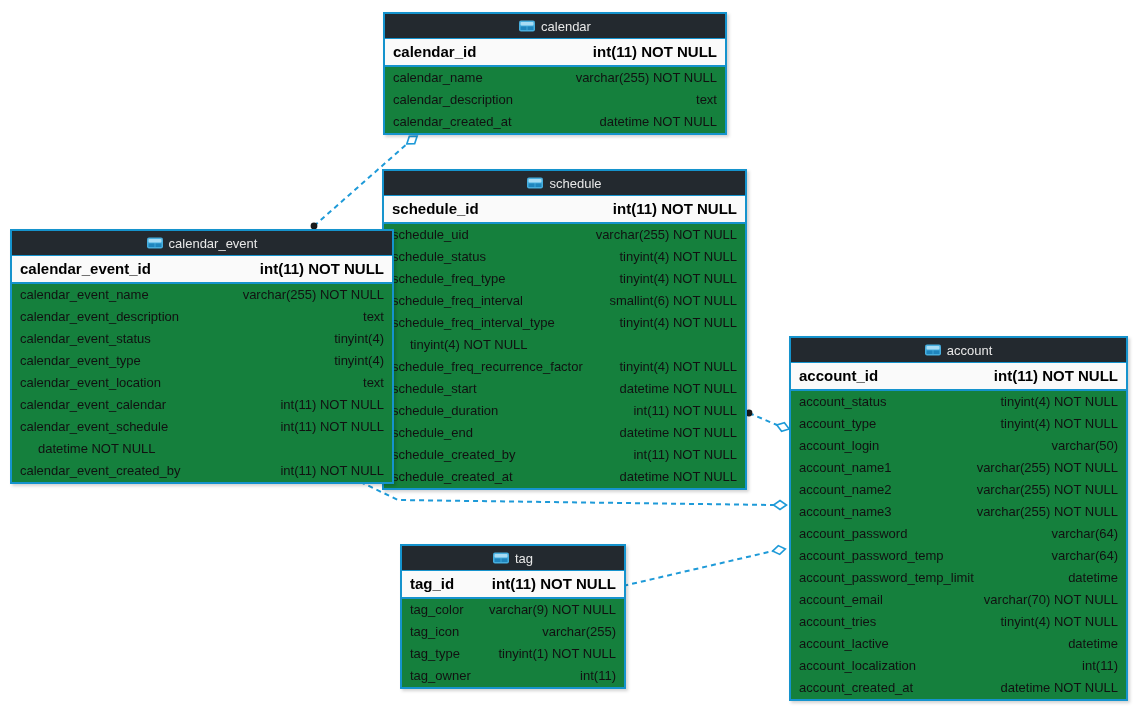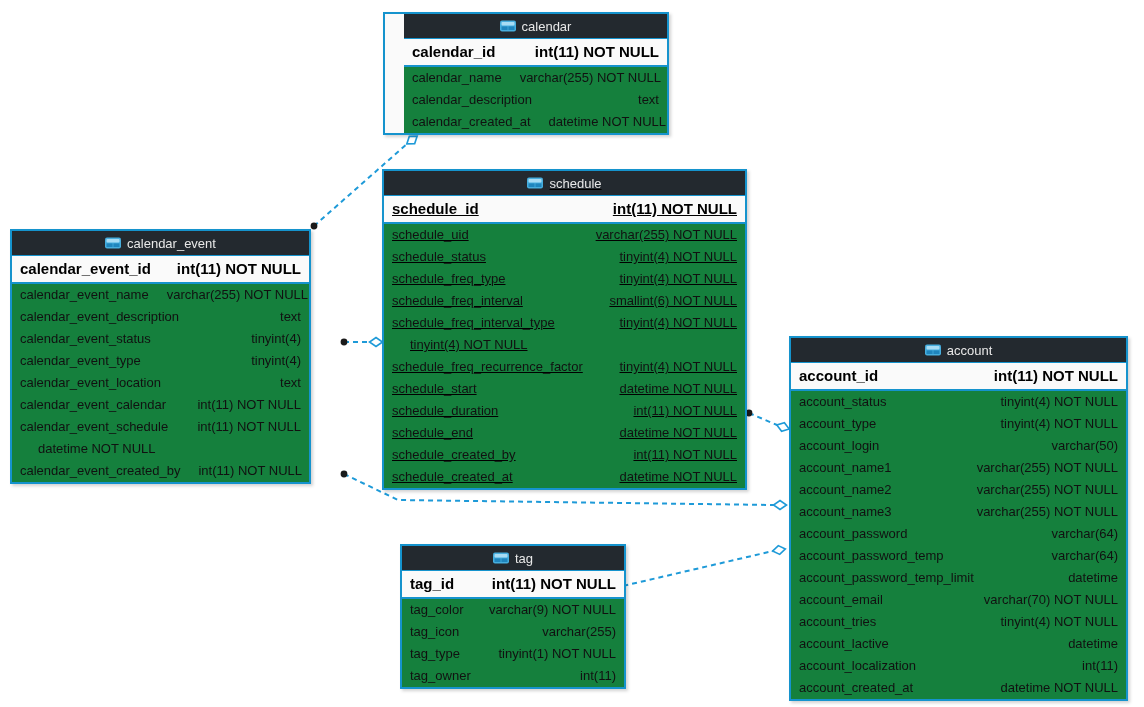--- a/index.html
+++ b/index.html
@@ -60,21 +60,21 @@
         <polygon points="786.5,505.0 780.0,509.5 773.5,505.0 780.0,500.5" fill="#ffffff" stroke="#1e9ad8" stroke-width="1.6"></polygon>
         <circle cx="344" cy="474" r="3.4" fill="#1a1a1a"></circle>
       </g>
       <g>
         <path d="M597,592 L773,551 L779,550" fill="none" stroke="#1e9ad8" stroke-width="2" stroke-dasharray="5,4"></path>
         <polygon points="785.4,548.9 779.7,554.4 772.6,551.1 778.3,545.6" fill="#ffffff" stroke="#1e9ad8" stroke-width="1.6"></polygon>
         <circle cx="597" cy="592" r="3.4" fill="#1a1a1a"></circle>
       </g>
     </svg>
 
-  <div class="db-table" style="left:383px; top:12px; width:286px;padding-left:19px;">
+  <div class="db-table" style="left:383px; top:12px; width:344px;">
     <div class="db-header">
       <span class="tbl-icon">
           <svg width="16" height="12" viewBox="0 0 16 12">
             <rect x="0" y="0.5" width="16" height="11" rx="2" fill="#47aede"></rect>
             <rect x="1.5" y="2" width="13" height="3.4" rx="0.8" fill="#a8dcf4"></rect>
             <rect x="1.5" y="6.4" width="6.1" height="3.6" fill="#1f85bd"></rect>
             <rect x="8.4" y="6.4" width="6.1" height="3.6" fill="#1f85bd"></rect>
           </svg>
         </span>
       <span class="tbl-title">calendar</span>
@@ -92,21 +92,21 @@
           <span class="col-name">calendar_description</span>
           <span class="col-type">text</span>
         </div>
         <div class="db-row">
           <span class="col-name">calendar_created_at</span>
           <span class="col-type">datetime NOT NULL</span>
         </div>
       </div>
   </div>
 
-  <div class="db-table" style="left:382px; top:169px; width:365px;text-decoration:underline;">
+  <div class="db-table" style="left:382px; top:169px; width:365px;">
     <div class="db-header">
       <span class="tbl-icon">
           <svg width="16" height="12" viewBox="0 0 16 12">
             <rect x="0" y="0.5" width="16" height="11" rx="2" fill="#47aede"></rect>
             <rect x="1.5" y="2" width="13" height="3.4" rx="0.8" fill="#a8dcf4"></rect>
             <rect x="1.5" y="6.4" width="6.1" height="3.6" fill="#1f85bd"></rect>
             <rect x="8.4" y="6.4" width="6.1" height="3.6" fill="#1f85bd"></rect>
           </svg>
         </span>
       <span class="tbl-title">schedule</span>
@@ -159,21 +159,21 @@
           <span class="col-name">schedule_created_by</span>
           <span class="col-type">int(11) NOT NULL</span>
         </div>
         <div class="db-row">
           <span class="col-name">schedule_created_at</span>
           <span class="col-type">datetime NOT NULL</span>
         </div>
       </div>
   </div>
 
-  <div class="db-table" style="left:10px; top:229px; width:301px;">
+  <div class="db-table" style="left:10px; top:229px; width:384px;">
     <div class="db-header">
       <span class="tbl-icon">
           <svg width="16" height="12" viewBox="0 0 16 12">
             <rect x="0" y="0.5" width="16" height="11" rx="2" fill="#47aede"></rect>
             <rect x="1.5" y="2" width="13" height="3.4" rx="0.8" fill="#a8dcf4"></rect>
             <rect x="1.5" y="6.4" width="6.1" height="3.6" fill="#1f85bd"></rect>
             <rect x="8.4" y="6.4" width="6.1" height="3.6" fill="#1f85bd"></rect>
           </svg>
         </span>
       <span class="tbl-title">calendar_event</span>

